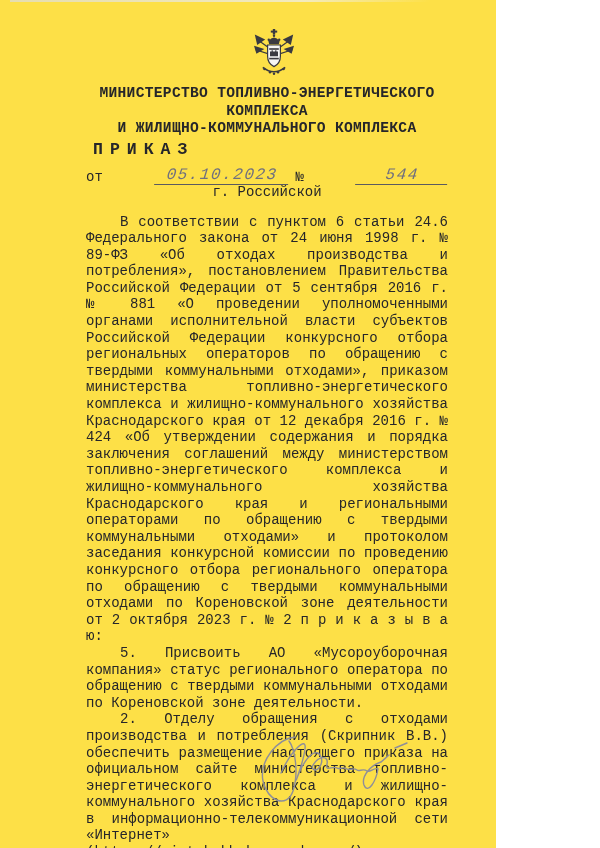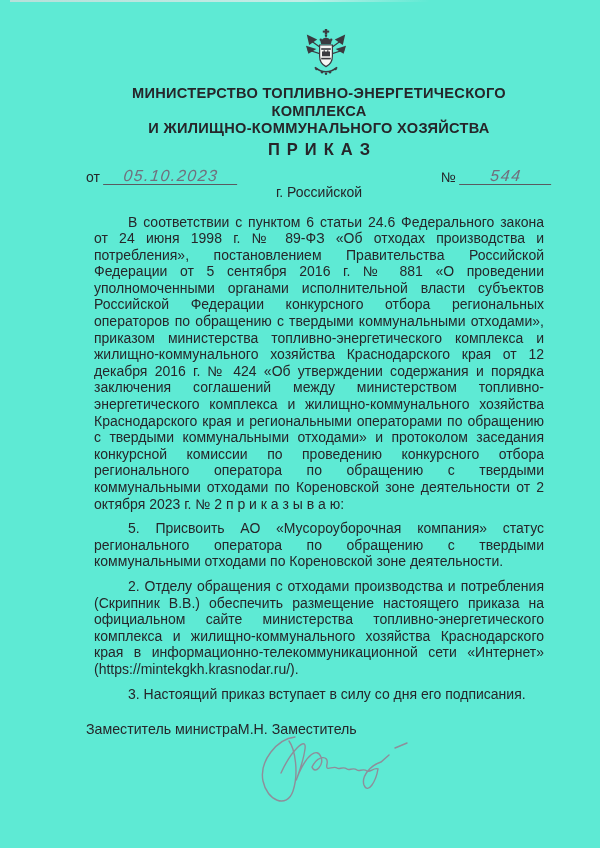--- a/index.html
+++ b/index.html
@@ -1,20 +1,20 @@
 <!DOCTYPE html>
 <html><head>
 <meta charset="utf-8">
 <style>
   html,body{margin:0;padding:0;background:#ffffff;}
   .page{
     position:relative;
-    width:600px;height:848px;
-    background:#5eead4;
-    font-family:Liberation Sans, sans-serif;
+    width:496px;height:848px;
+    background:#fde047;
+    font-family:Liberation Mono, monospace;
     color:#26262a;
     overflow:hidden;
     box-sizing:border-box;
   }
   .scan-edge{
     position:absolute;top:0;left:10px;width:420px;height:2px;
     background:linear-gradient(to right,#dcdcdc,#efefef 70%,transparent);
     opacity:.7;
   }
   .content{
@@ -32,34 +32,33 @@
   .ministry{
     margin-top:6px;
     text-align:center;
     font-weight:bold;
     font-size:14.6px;
     line-height:17.5px;
     letter-spacing:.3px;
   }
   .doc-type{
     margin-top:2px;
-    text-align:center;
     font-weight:bold;
     font-size:16.5px;
     letter-spacing:7px;
     text-indent:7px; 
   }
   .meta-row{
     margin-top:8px;
     display:flex;
     justify-content:space-between;
     align-items:flex-end;
     font-size:14px;
   }
-  .meta-group{display:flex;align-items:flex-end;}
+  .meta-group{display:flex;align-items:flex-end;gap:48px;}
   .meta-label{padding-right:4px;}
   .u-line{
     display:inline-block;
     border-bottom:1px solid #5a5a60;
     text-align:center;
     font-style:italic;
     color:#70707e;
     font-size:16px;
     letter-spacing:1.5px;
     transform:skewX(-6deg);
@@ -80,21 +79,21 @@
     line-height:18px;
     letter-spacing:.2px;
   }
   .body-text{
     margin-top:14px;
     font-size:14px;
     line-height:16.6px;
     text-align:justify;
   }
   .body-text p{
-    margin:8px;
+    margin:0;
     text-indent:34px;
   }
   .sig-row{
     margin-top:19px;
     display:flex;
     font-size:14.2px;
   }
   .signature-svg{
     position:absolute;
     left:255px;
@@ -146,21 +145,21 @@
           <circle cx="40" cy="108" r="3" stroke="none"></circle>
           <circle cx="60" cy="108" r="3" stroke="none"></circle>
           <circle cx="74" cy="100" r="3" stroke="none"></circle>
           <circle cx="50" cy="112" r="3" stroke="none"></circle>
         </g>
       </svg>
     </div>
 
     <div class="ministry">
       <div>МИНИСТЕРСТВО ТОПЛИВНО-ЭНЕРГЕТИЧЕСКОГО КОМПЛЕКСА</div>
-      <div>И ЖИЛИЩНО-КОММУНАЛЬНОГО ХОЗЯЙСТВА</div>
+      <div>И ЖИЛИЩНО-КОММУНАЛЬНОГО КОМПЛЕКСА</div>
     </div>
 
     <div class="doc-type">ПРИКАЗ</div>
 
     <div class="meta-row">
       <div class="meta-group">
         <span class="meta-label">от</span>
         <span class="u-line u-date">05.10.2023</span>
       </div>
       <div class="meta-group">

